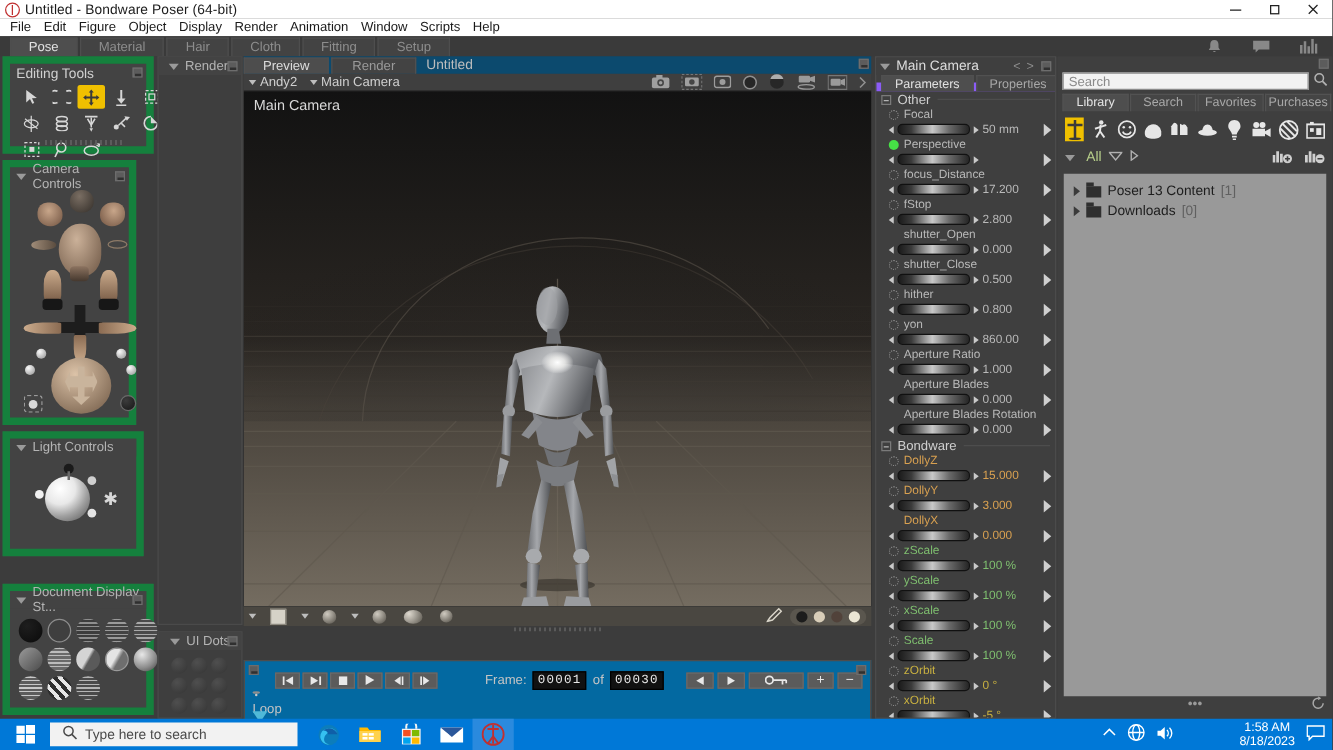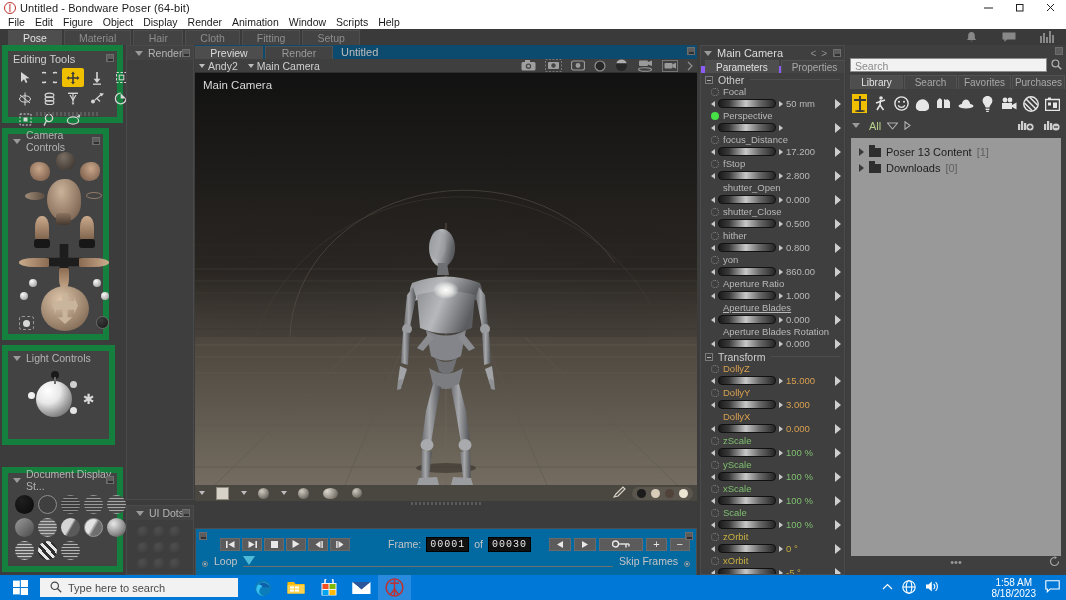--- a/index.html
+++ b/index.html
@@ -168,21 +168,21 @@
   .framebox{ margin-left:36px; display:flex; align-items:center; gap:5px; font-size:10.5px; color:#c4c4c4;}
   .numfield{
     background:#111; color:#e8e8e8; font-family:"Liberation Mono", monospace; font-size:10px;
     padding:1px 3px; letter-spacing:1px; border:1px solid #000;
   }
   .rightset{ margin-left:auto; display:flex; margin-right:6px;}
   .rbtn{
     height:13px; background:#5b5b5b; border:1px solid #6a6a6a; margin-left:3px;
     display:flex; align-items:center; justify-content:center; color:#e8e8e8; padding:0 6px;
   }
-  .timeline-row{ display:flex; align-items:flex-end; height:16px; padding:2px 6px 0 6px; gap:6px;}
+  .timeline-row{ display:flex; align-items:flex-start; height:16px; padding:2px 6px 0 6px; gap:6px;flex-direction:column;}
   .radio{width:6px;height:6px;border-radius:50%;border:1px solid #8e8e8e;position:relative;}
   .radio::after{content:"";position:absolute;left:1px;top:1px;width:2px;height:2px;border-radius:50%;background:#c9c9c9;}
   .tl-track{ flex:1; height:1px; background:#6e6e6e; position:relative; }
   .tl-marker{ position:absolute; left:0px; top:-10px; width:0;height:0;
     border-left:6px solid transparent;border-right:6px solid transparent;border-top:9px solid #4fb9d8;}
 
   
   #params{
     position:absolute; left:700px; top:45px; width:145px; height:530px;
     background:#3f3f3f; border:1px solid #4b4b4b; overflow:hidden;
@@ -983,21 +983,21 @@
         </div>
       <div class="p-row">
           <span class="p-lt"></span>
           <span class="p-slider"></span>
           <span class="p-gt"></span>
           <span class="p-val">1.000</span>
           <span class="p-end"></span>
         </div>
     </div>
     <div class="param">
-      <div class="p-name" style="padding-left:12px;text-decoration:underline;">
+      <div class="p-name" style="padding-left:12px;">
           <span>Aperture Blades</span>
         </div>
       <div class="p-row">
           <span class="p-lt"></span>
           <span class="p-slider"></span>
           <span class="p-gt"></span>
           <span class="p-val">0.000</span>
           <span class="p-end"></span>
         </div>
     </div>
@@ -1009,21 +1009,21 @@
           <span class="p-lt"></span>
           <span class="p-slider"></span>
           <span class="p-gt"></span>
           <span class="p-val">0.000</span>
           <span class="p-end"></span>
         </div>
     </div>
 
     <div class="grp">
       <span class="box"></span>
-      <span class="gl">Transform</span>
+      <span class="gl">Bondware</span>
       <span class="rule"></span>
     </div>
 
     <div class="param orange">
       <div class="p-name">
           <span class="p-dial"></span>
           <span>DollyZ</span>
         </div>
       <div class="p-row">
           <span class="p-lt"></span>

